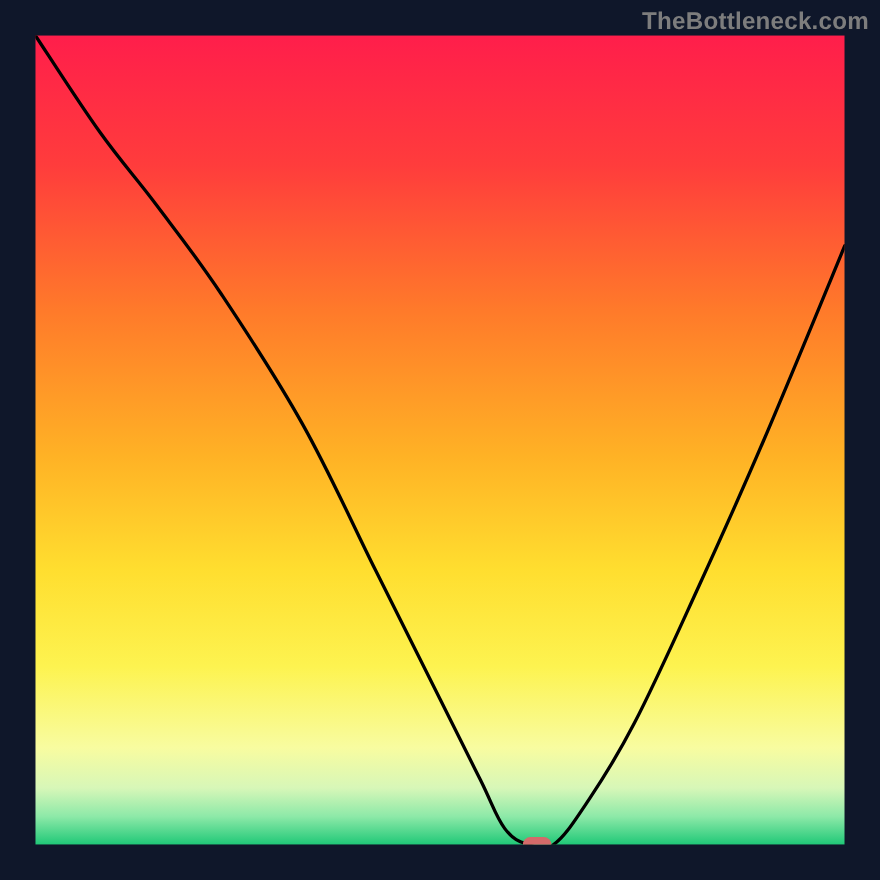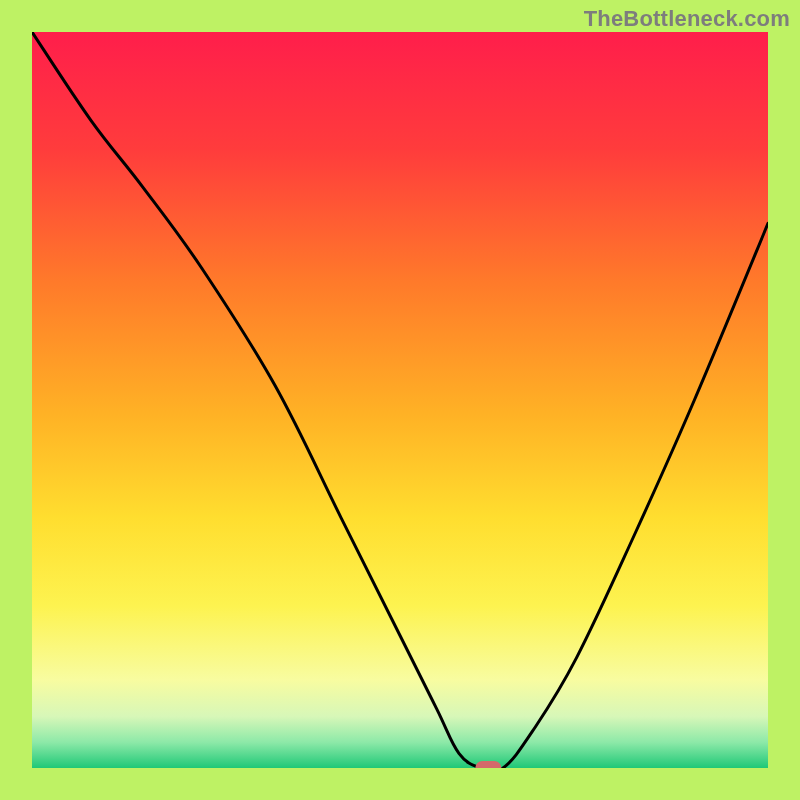--- a/index.html
+++ b/index.html
@@ -7,21 +7,21 @@
     padding: 0;
     width: 800px;
     height: 800px;
     background: #000;
     overflow: hidden;
   }
   .frame {
     position: relative;
     width: 800px;
     height: 800px;
-    background: #bef264;
+    background: #0f172a;
   }
   .plot {
     position: absolute;
     left: 32px;
     top: 32px;
     width: 736px;
     height: 736px;
     overflow: hidden;
   }
   .watermark {

